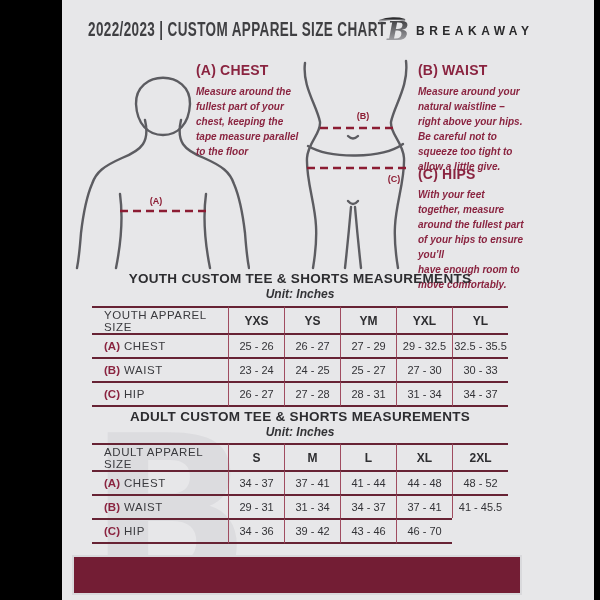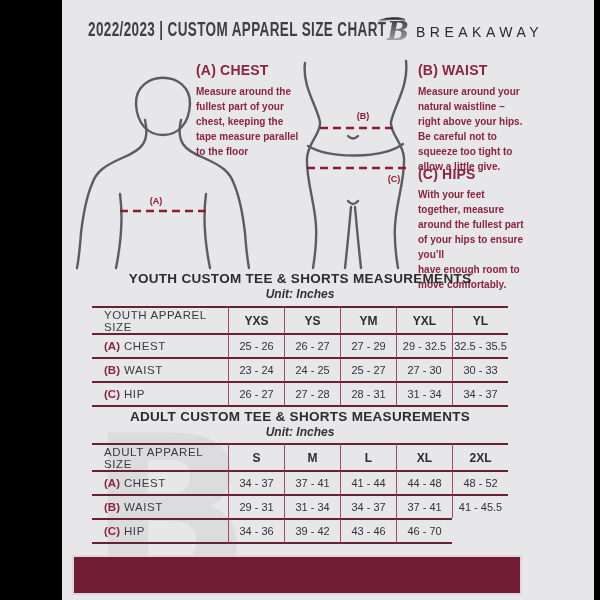--- a/index.html
+++ b/index.html
@@ -4,33 +4,33 @@
 <style>
   html,body{margin:0;padding:0;}
   body{width:600px;height:600px;background:#000;position:relative;overflow:hidden;
        font-family:"Liberation Sans", sans-serif;}
   .page{position:absolute;left:62px;top:0;width:532px;height:600px;background:var(--page_bg);}
 
   
   .hdr-title{position:absolute;left:26px;top:19px;font-size:18px;font-weight:700;
     color:var(--dark_text);letter-spacing:.5px;transform:scale(.75,1.08);transform-origin:left top;
     white-space:nowrap;}
-  .brand{position:absolute;left:354px;top:24px;font-size:14px;font-weight:400;
+  .brand{position:absolute;left:354px;top:24px;font-size:12px;font-weight:700;
     letter-spacing:4.5px;color:#2a2a2c;white-space:nowrap;}
   .logo{position:absolute;left:316px;top:13px;}
 
   
   .fig{position:absolute;}
   .fig path{fill:none;stroke:var(--figure_stroke);stroke-width:2.4;stroke-linecap:round;}
   .fig path.dash{stroke:var(--dash);stroke-width:2.4;stroke-dasharray:8,5;stroke-linecap:butt;}
   .fig text{font-family:"Liberation Sans",sans-serif;font-size:9px;font-weight:700;fill:var(--dash);}
 
   
   .guide-h{position:absolute;font-size:14px;font-weight:800;color:var(--maroon);letter-spacing:.2px;}
-  .guide-p{position:absolute;font-size:10px;font-weight:600;line-height:1.5;
+  .guide-p{position:absolute;font-size:10px;font-style:italic;font-weight:600;line-height:1.5;
     color:var(--maroon);white-space:pre-line;}
 
   
   .sec-title{position:absolute;left:30px;width:416px;text-align:center;font-size:13.5px;
     font-weight:700;color:#2d2d30;letter-spacing:.3px;}
   .sec-unit{position:absolute;left:30px;width:416px;text-align:center;font-size:12px;
     font-style:italic;font-weight:600;color:#333336;}
 
   
   .stable{position:absolute;left:30px;width:416px;display:grid;

